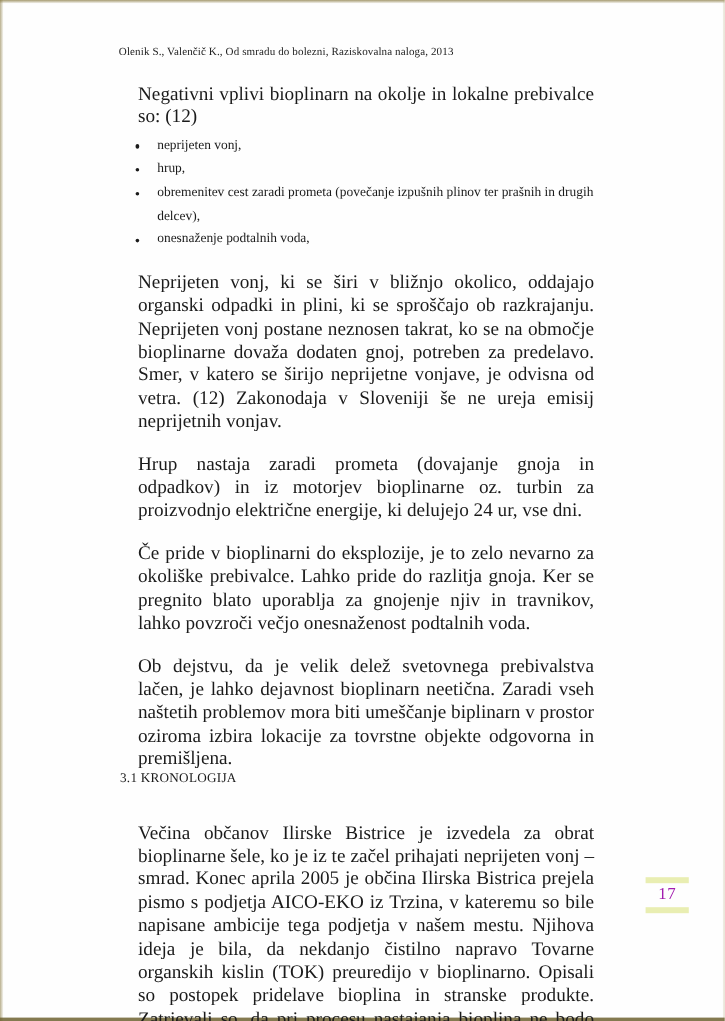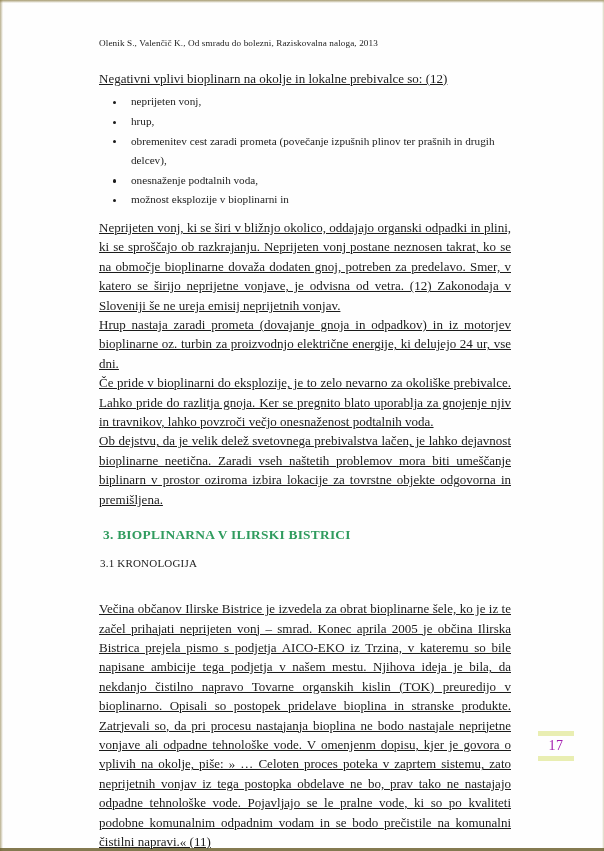--- a/index.html
+++ b/index.html
@@ -61,26 +61,25 @@
 
   .running-head {
     font-size: 9.2px;
     line-height: 1.2;
     letter-spacing: .1px;
     color: #222;
     margin-bottom: 20px;
   }
 
   p.body-text {
-    font-size: 13px;
+    font-size: 16px;
     line-height: 19.4px;
     text-align: justify;
-    margin: 0;
+    margin: 16px;
     color: #1b1b1b;
-    text-decoration: underline;
   }
   p.body-text.lead { margin-bottom: 4px; }
 
   ul.bullets {
     list-style: none;
     margin: 0 0 8px 0;
     padding: 0;
   }
   ul.bullets li {
     position: relative;
@@ -164,34 +163,29 @@
         <span>hrup,</span>
       </li>
       <li>
         <span class="dot"></span>
         <span>obremenitev cest zaradi prometa (povečanje izpušnih plinov ter prašnih in drugih delcev),</span>
       </li>
       <li>
         <span class="dot"></span>
         <span>onesnaženje podtalnih voda,</span>
       </li>
-      <li>
-        <span class="dot"></span>
-        <span>možnost eksplozije v bioplinarni in</span>
-      </li>
     </ul>
 
     <div class="para-block">
       <p class="body-text">Neprijeten vonj, ki se širi v bližnjo okolico, oddajajo organski odpadki in plini, ki se sproščajo ob razkrajanju. Neprijeten vonj postane neznosen takrat, ko se na območje bioplinarne dovaža dodaten gnoj, potreben za predelavo. Smer, v katero se širijo neprijetne vonjave, je odvisna od vetra. (12) Zakonodaja v Sloveniji še ne ureja emisij neprijetnih vonjav.</p>
       <p class="body-text">Hrup nastaja zaradi prometa (dovajanje gnoja in odpadkov) in iz motorjev bioplinarne oz. turbin za proizvodnjo električne energije, ki delujejo 24 ur, vse dni.</p>
       <p class="body-text">Če pride v bioplinarni do eksplozije, je to zelo nevarno za okoliške prebivalce. Lahko pride do razlitja gnoja. Ker se pregnito blato uporablja za gnojenje njiv in travnikov, lahko povzroči večjo onesnaženost podtalnih voda.</p>
-      <p class="body-text">Ob dejstvu, da je velik delež svetovnega prebivalstva lačen, je lahko dejavnost bioplinarne neetična. Zaradi vseh naštetih problemov mora biti umeščanje biplinarn v prostor oziroma izbira lokacije za tovrstne objekte odgovorna in premišljena.</p>
+      <p class="body-text">Ob dejstvu, da je velik delež svetovnega prebivalstva lačen, je lahko dejavnost bioplinarn neetična. Zaradi vseh naštetih problemov mora biti umeščanje biplinarn v prostor oziroma izbira lokacije za tovrstne objekte odgovorna in premišljena.</p>
     </div>
 
-    <h2 class="section-heading">3. BIOPLINARNA V ILIRSKI BISTRICI</h2>
 
     <h3 class="subsection-heading">3.1 KRONOLOGIJA</h3>
 
     <p class="body-text">Večina občanov Ilirske Bistrice je izvedela za obrat bioplinarne šele, ko je iz te začel prihajati neprijeten vonj – smrad. Konec aprila 2005 je občina Ilirska Bistrica prejela pismo s podjetja AICO-EKO iz Trzina, v kateremu so bile napisane ambicije tega podjetja v našem mestu. Njihova ideja je bila, da nekdanjo čistilno napravo Tovarne organskih kislin (TOK) preuredijo v bioplinarno. Opisali so postopek pridelave bioplina in stranske produkte. Zatrjevali so, da pri procesu nastajanja bioplina ne bodo nastajale neprijetne vonjave ali odpadne tehnološke vode. V omenjenm dopisu, kjer je govora o vplivih na okolje, piše: » … Celoten proces poteka v zaprtem sistemu, zato neprijetnih vonjav iz tega postopka obdelave ne bo, prav tako ne nastajajo odpadne tehnološke vode. Pojavljajo se le pralne vode, ki so po kvaliteti podobne komunalnim odpadnim vodam in se bodo prečistile na komunalni čistilni napravi.« (11)</p>
 
   </div>
 
   <div class="page-number-box">
     <div class="bar top"></div>
     <div class="num">17</div>

